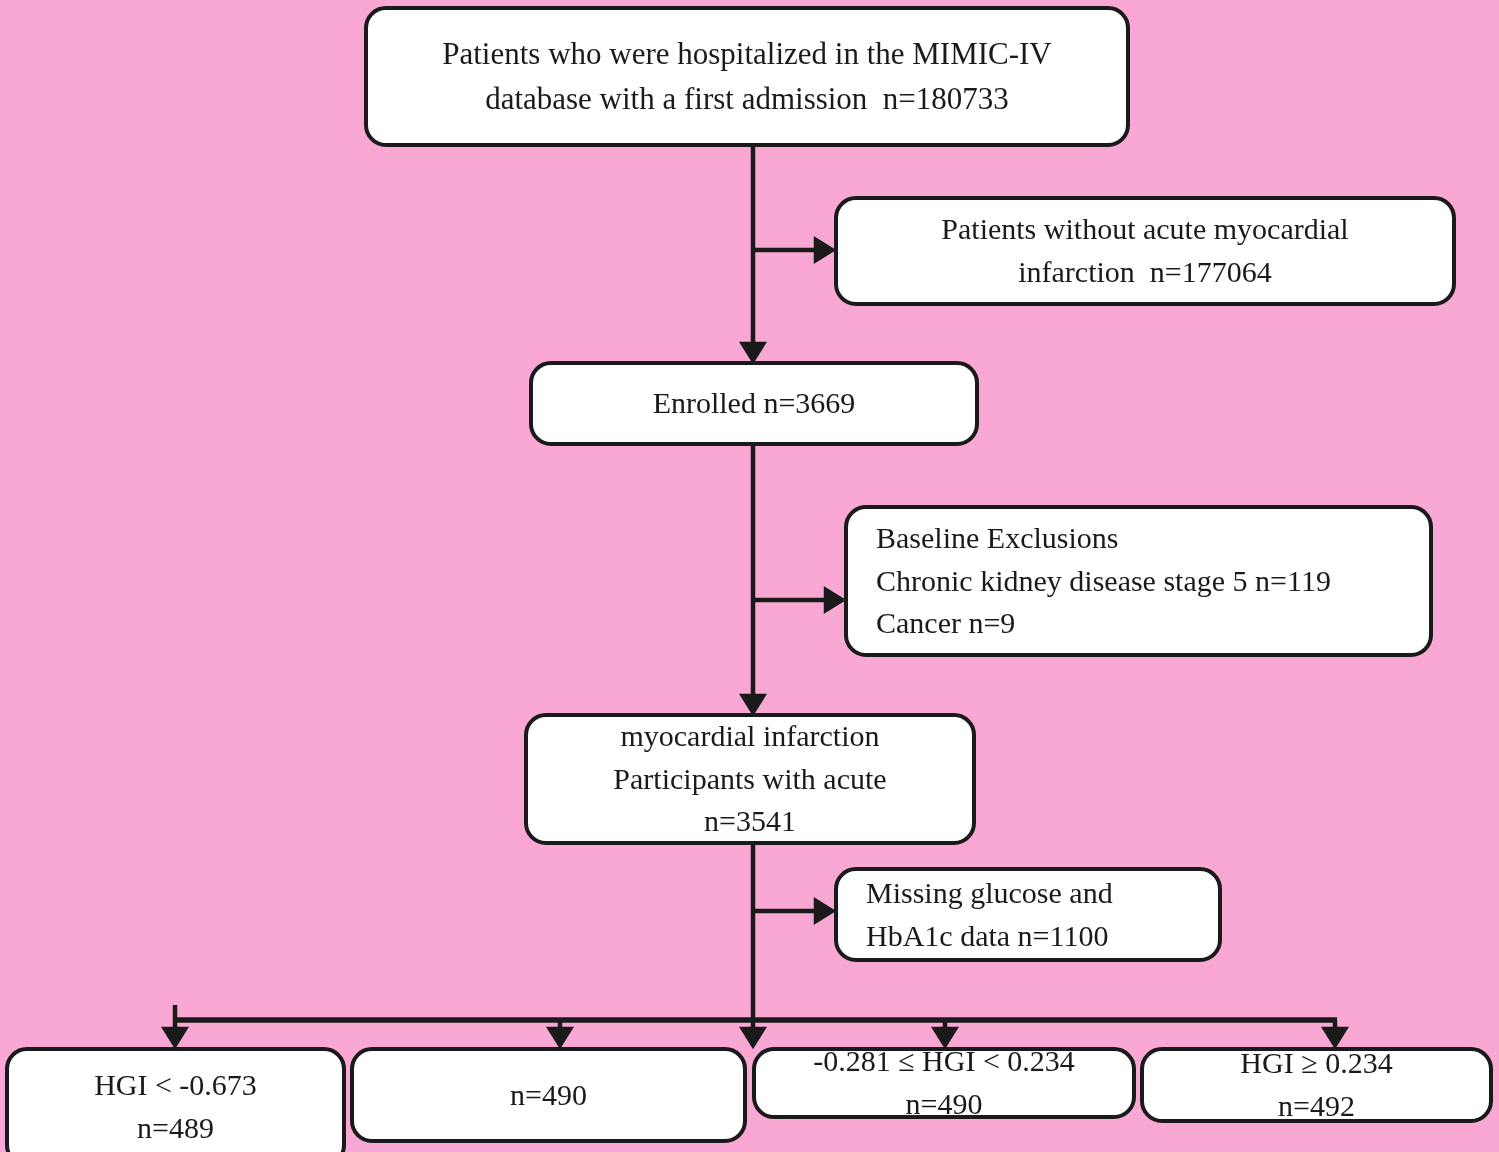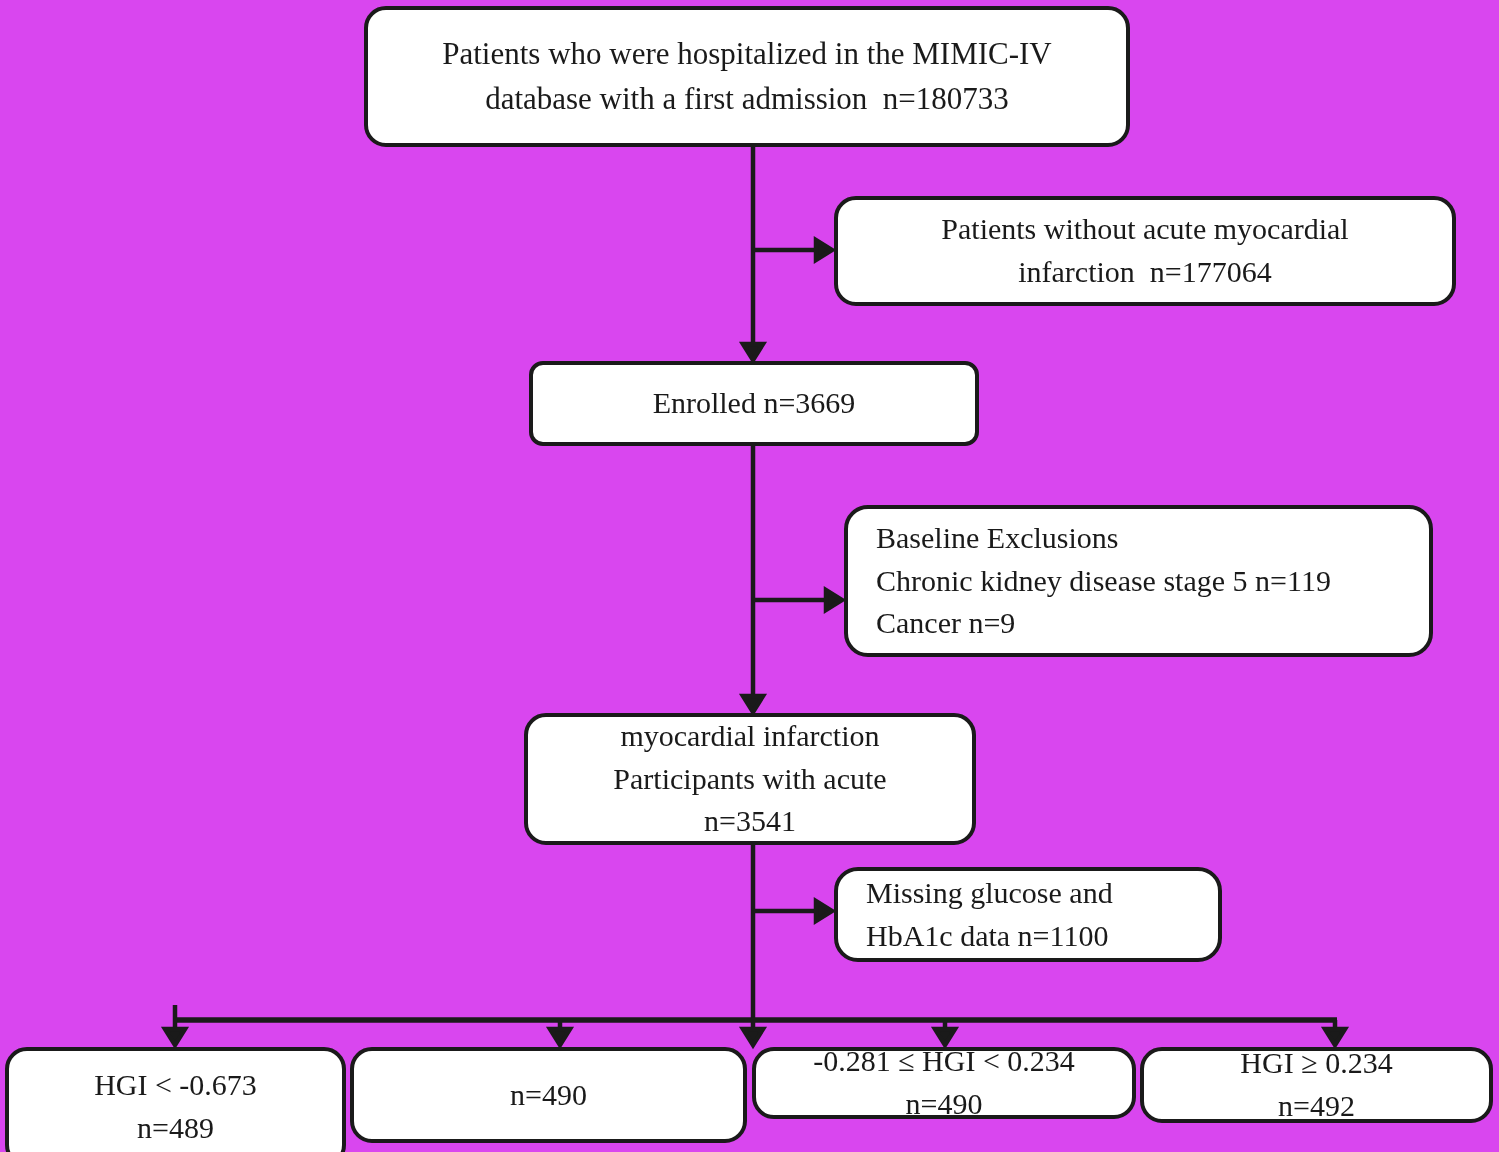--- a/index.html
+++ b/index.html
@@ -1,20 +1,20 @@
 <!DOCTYPE html>
 <html><head>
 <meta charset="utf-8">
 <style>
   html, body { margin: 0; padding: 0; background: #ffffff; }
   .canvas {
     position: relative;
     width: 1499px;
     height: 1152px;
-    background: #d946ef;
+    background: #f9a8d4;
     font-family: "Liberation Serif", serif;
     color: #1a1a1a;
     overflow: hidden;
   }
   svg.wires { position: absolute; left: 0; top: 0; width: 1499px; height: 1152px; pointer-events: none; }
   .node {
     position: absolute;
     box-sizing: border-box;
     border: 4px solid #1a1a1a;
     border-radius: 22px;
@@ -26,21 +26,20 @@
     font-size: 30px;
     line-height: 1.42;
     text-align: center;
   }
   .node.big { font-size: 31px; }
   .node.left-align {
     align-items: flex-start;
     text-align: left;
     padding-left: 28px;
     padding-right: 16px;
-    border-radius: 24px;
   }
   .tl { white-space: pre; }
 </style>
 </head>
 <body>
 
 <div class="canvas">
 
   <svg class="wires" viewBox="0 0 1499 1152">
     <g stroke="#1a1a1a" stroke-width="4.5" fill="#1a1a1a">
@@ -79,21 +78,21 @@
   <div class="node big" style="left:364px; top:6px; width:766px; height:141px;">
     <div class="tl">Patients who were hospitalized in the MIMIC-IV</div>
     <div class="tl">database with a first admission  n=180733</div>
   </div>
 
   <div class="node" style="left:834px; top:196px; width:622px; height:110px;">
     <div class="tl">Patients without acute myocardial</div>
     <div class="tl">infarction  n=177064</div>
   </div>
 
-  <div class="node" style="left:529px; top:361px; width:450px; height:85px;border-radius:14px;">
+  <div class="node" style="left:529px; top:361px; width:450px; height:85px;">
     <div class="tl">Enrolled n=3669</div>
   </div>
 
   <div class="node left-align" style="left:844px; top:505px; width:589px; height:152px;">
     <div class="tl">Baseline Exclusions</div>
     <div class="tl">Chronic kidney disease stage 5 n=119</div>
     <div class="tl">Cancer n=9</div>
   </div>
 
   <div class="node" style="left:524px; top:713px; width:452px; height:132px;">

